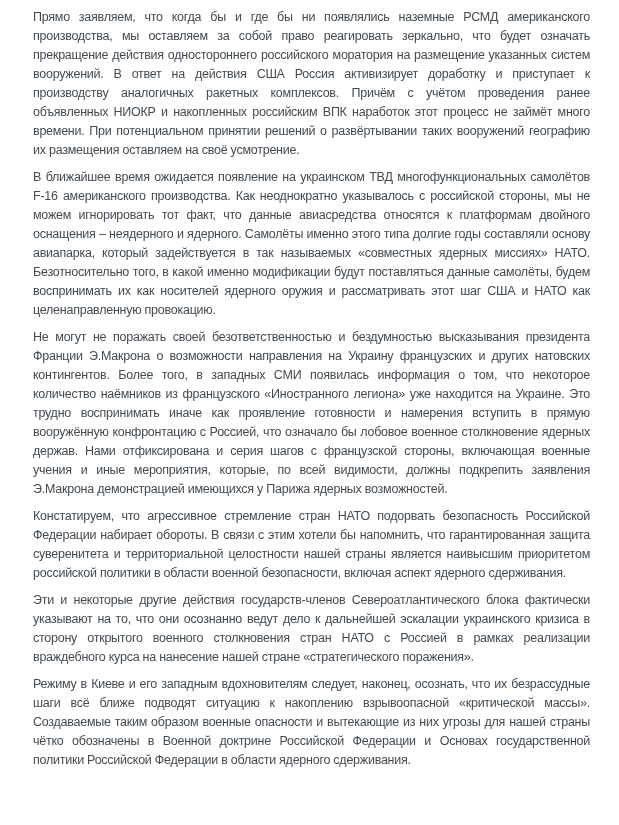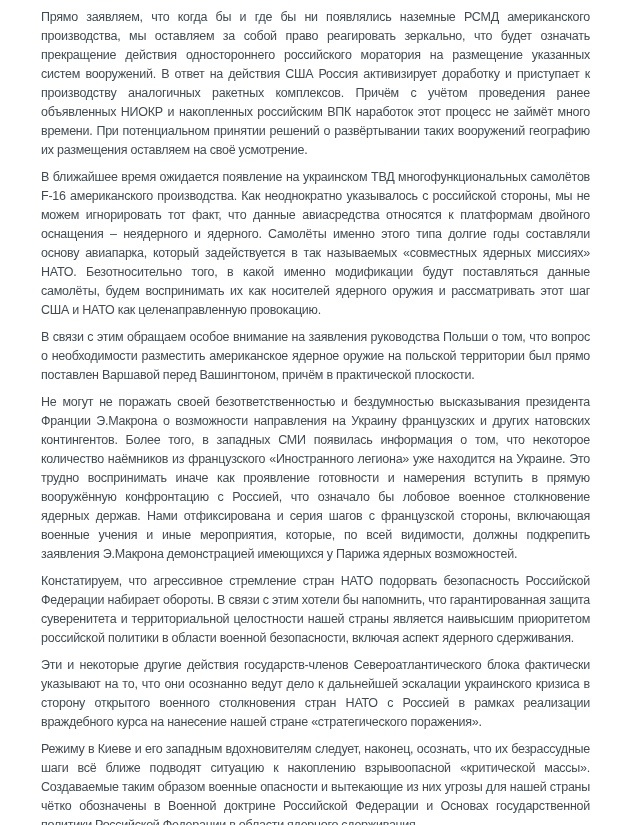--- a/index.html
+++ b/index.html
@@ -12,33 +12,32 @@
     height: 825px;
     overflow: hidden;
     font-family: "Liberation Sans", "DejaVu Sans", sans-serif;
   }
   .document-body {
     box-sizing: border-box;
     width: 619px;
     padding: 8px 29px 0 33px;
   }
   .document-body p {
-    margin: 0 0 8px 8px;
+    margin: 0 0 8px 0;
     font-size: 12.5px;
     line-height: 19px;
     letter-spacing: -0.25px;
     text-align: justify;
     color: #424b52;
     -webkit-font-smoothing: antialiased;
   }
 </style>
 </head>
 <body>
 
 <main class="document-body">
   <p>Прямо заявляем, что когда бы и где бы ни появлялись наземные РСМД американского производства, мы оставляем за собой право реагировать зеркально, что будет означать прекращение действия одностороннего российского моратория на размещение указанных систем вооружений. В ответ на действия США Россия активизирует доработку и приступает к производству аналогичных ракетных комплексов. Причём с учётом проведения ранее объявленных НИОКР и накопленных российским ВПК наработок этот процесс не займёт много времени. При потенциальном принятии решений о развёртывании таких вооружений географию их размещения оставляем на своё усмотрение.</p>
   <p>В ближайшее время ожидается появление на украинском ТВД многофункциональных самолётов F-16 американского производства. Как неоднократно указывалось с российской стороны, мы не можем игнорировать тот факт, что данные авиасредства относятся к платформам двойного оснащения – неядерного и ядерного. Самолёты именно этого типа долгие годы составляли основу авиапарка, который задействуется в так называемых «совместных ядерных миссиях» НАТО. Безотносительно того, в какой именно модификации будут поставляться данные самолёты, будем воспринимать их как носителей ядерного оружия и рассматривать этот шаг США и НАТО как целенаправленную провокацию.</p>
-  <p>В связи с этим обращаем особое внимание на заявления руководства Польши о том, что вопрос о необходимости разместить американское ядерное оружие на польской территории был прямо поставлен Варшавой перед Вашингтоном, причём в практической плоскости.</p>
   <p>Не могут не поражать своей безответственностью и бездумностью высказывания президента Франции Э.Макрона о возможности направления на Украину французских и других натовских контингентов. Более того, в западных СМИ появилась информация о том, что некоторое количество наёмников из французского «Иностранного легиона» уже находится на Украине. Это трудно воспринимать иначе как проявление готовности и намерения вступить в прямую вооружённую конфронтацию с Россией, что означало бы лобовое военное столкновение ядерных держав. Нами отфиксирована и серия шагов с французской стороны, включающая военные учения и иные мероприятия, которые, по всей видимости, должны подкрепить заявления Э.Макрона демонстрацией имеющихся у Парижа ядерных возможностей.</p>
   <p>Констатируем, что агрессивное стремление стран НАТО подорвать безопасность Российской Федерации набирает обороты. В связи с этим хотели бы напомнить, что гарантированная защита суверенитета и территориальной целостности нашей страны является наивысшим приоритетом российской политики в области военной безопасности, включая аспект ядерного сдерживания.</p>
   <p>Эти и некоторые другие действия государств-членов Североатлантического блока фактически указывают на то, что они осознанно ведут дело к дальнейшей эскалации украинского кризиса в сторону открытого военного столкновения стран НАТО с Россией в рамках реализации враждебного курса на нанесение нашей стране «стратегического поражения».</p>
   <p>Режиму в Киеве и его западным вдохновителям следует, наконец, осознать, что их безрассудные шаги всё ближе подводят ситуацию к накоплению взрывоопасной «критической массы». Создаваемые таким образом военные опасности и вытекающие из них угрозы для нашей страны чётко обозначены в Военной доктрине Российской Федерации и Основах государственной политики Российской Федерации в области ядерного сдерживания.</p>
 </main>
 
 </body></html>

